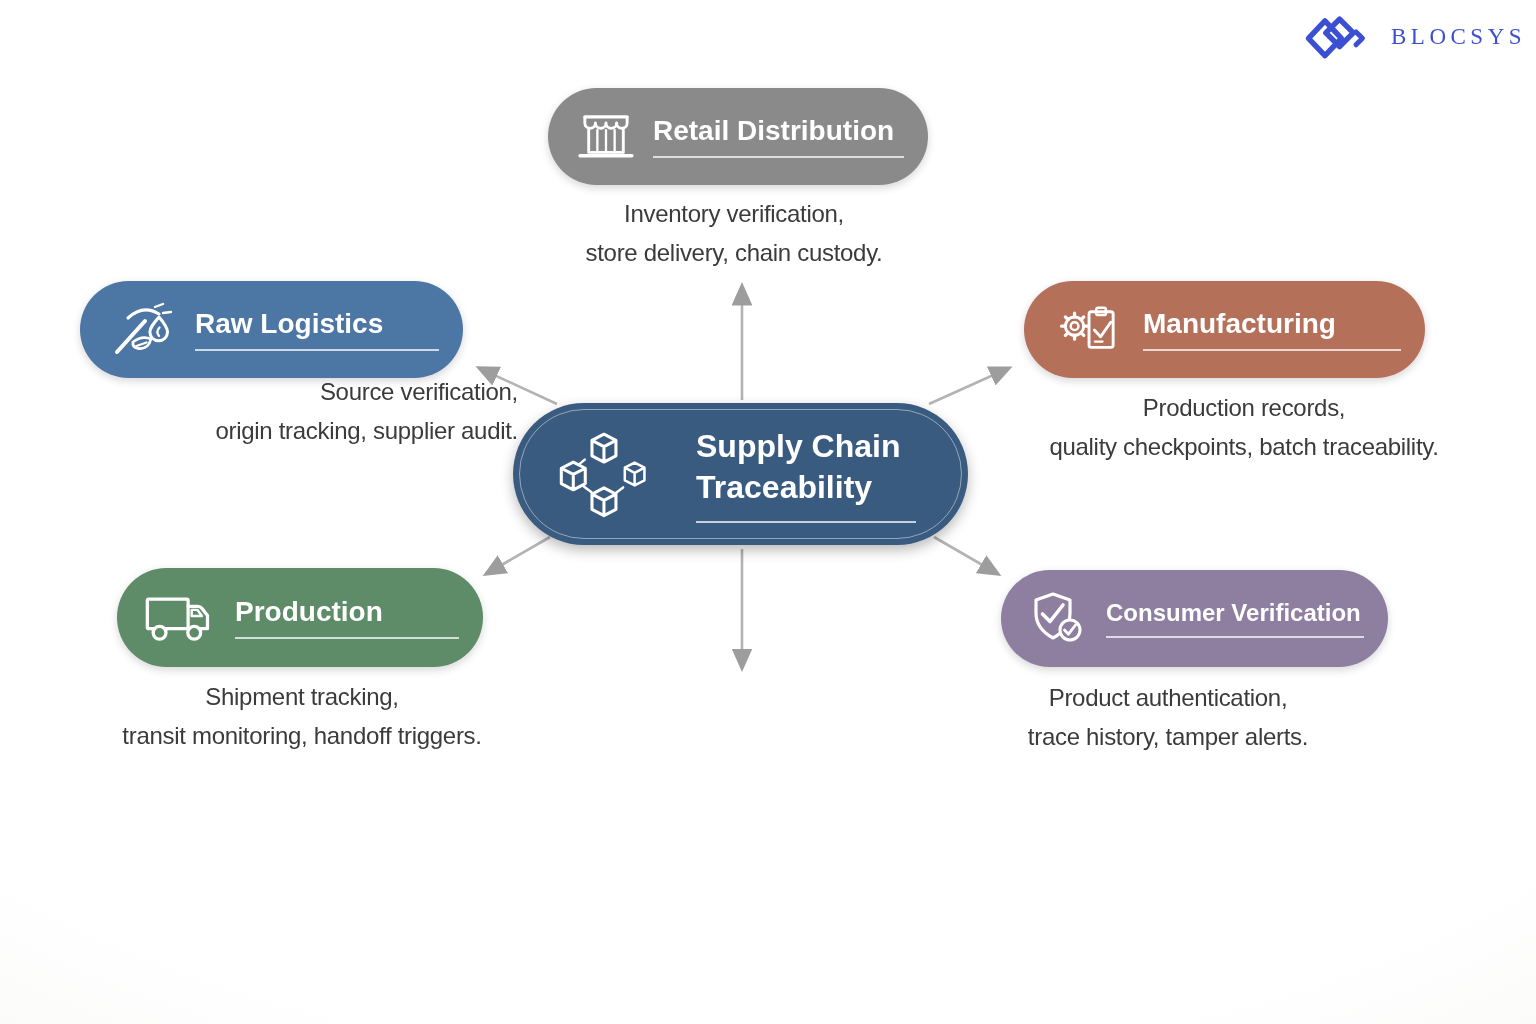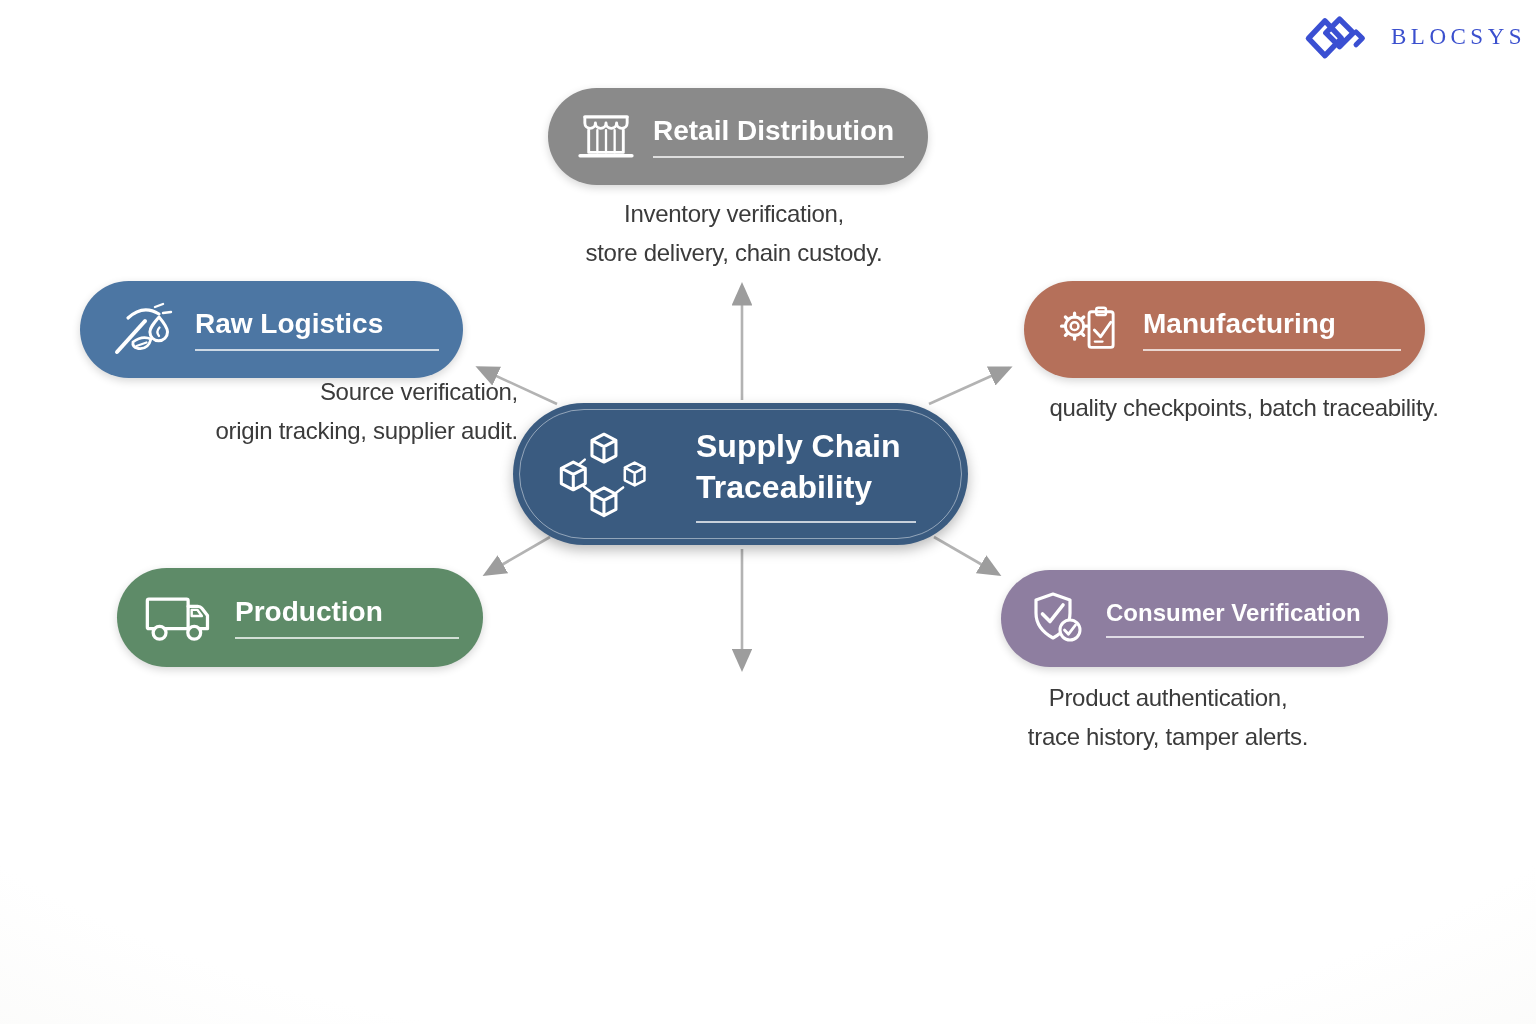--- a/index.html
+++ b/index.html
@@ -173,37 +173,42 @@
         <rect x="39.5" y="5" width="10" height="7.5" rx="2" stroke-width="2.6"></rect>
         <path d="M37.5 28 l6.5 7 L54.5 20"></path>
         <path d="M38 40 h8" stroke-width="2.4"></path>
       </svg>
     </span>
     <div class="titlebox">
       <span class="label">Manufacturing</span>
     </div>
   </div>
   <div class="desc manufacturing">
+    <div>Production records,</div>
     <div>quality checkpoints, batch traceability.</div>
   </div>
 
   <div class="pill logistics">
     <span class="icon">
       <svg width="76" height="53" viewBox="0 0 74 52" class="ic" stroke-width="3.2">
         <rect x="3" y="8" width="40" height="29" rx="1.5"></rect>
         <path d="M43 15 h9.5 q2.5 0 4 2 l5.5 7 v13 h-19"></path>
         <path d="M46.5 18.5 h5.5 l4.5 6 h-10 z" stroke-width="2.4"></path>
         <circle cx="15" cy="41" r="6.3" fill="#5E8B68"></circle>
         <circle cx="49" cy="41" r="6.3" fill="#5E8B68"></circle>
       </svg>
     </span>
     <div class="titlebox">
       <span class="label">Production</span>
     </div>
   </div>
+  <div class="desc logistics">
+    <div>Shipment tracking,</div>
+    <div>transit monitoring, handoff triggers.</div>
+  </div>
 
   <div class="pill consumer">
     <span class="icon">
       <svg width="62" height="58" viewBox="0 0 62 58" class="ic" stroke-width="3.2">
         <path d="M24 4 L41 10 V23 C41 34.5 33.5 42.8 24 48 C14.5 42.8 7 34.5 7 23 V10 Z"></path>
         <path d="M13.5 24 L21 31.5 L34 15" stroke-width="3.6"></path>
         <circle cx="41" cy="40" r="10" fill="#8E7EA0" stroke-width="3"></circle>
         <path d="M35.5 40 l4 4.2 L46.5 35" stroke-width="2.8"></path>
       </svg>
     </span>

